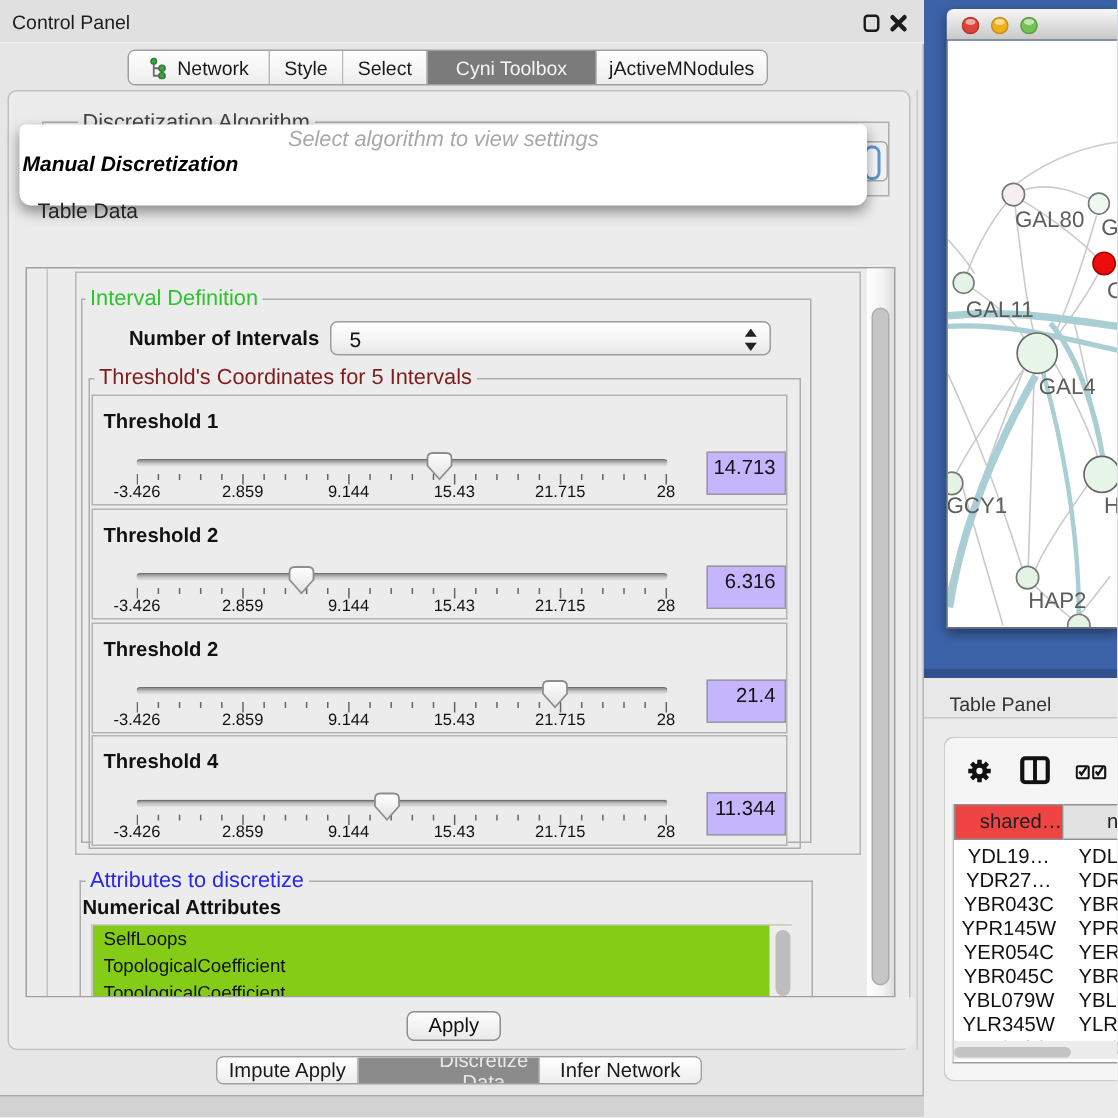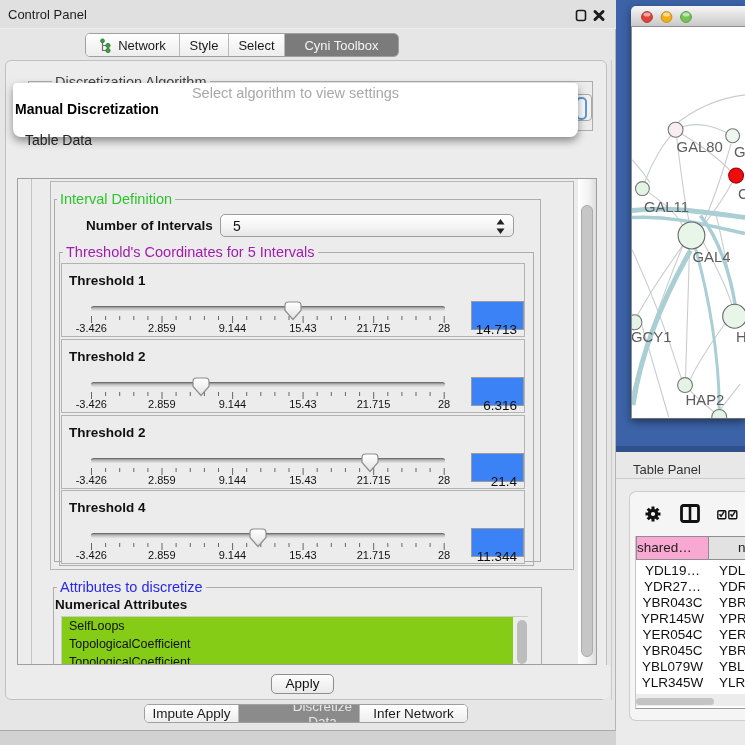--- a/index.html
+++ b/index.html
@@ -28,32 +28,32 @@
              border:1px solid #c0c0c0; border-radius:6px; }
   .gtitle { font-size:14.5px; background:#ececec; padding:0 3px; line-height:13px; }
   .gbox { border:1px solid #adadad; }
   
   .combo { background:linear-gradient(#ffffff,#f4f4f4 55%,#e7e7e7); border:1px solid #9d9d9d;
            border-radius:5px; font-size:14px; color:#111; }
   .combo .ctext { position:absolute; left:12px; top:3px; }
   .arrows { position:absolute; right:8px; top:4px; width:9px; }
   
   #popup { left:13px; top:83px; width:565px; height:54px; background:#ffffff;
-           border-radius:4px 4px 8px 8px; box-shadow:0 4px 9px rgba(0,0,0,0.42); }
+           border-radius:4px 4px 8px 8px; box-shadow:0 4px 9px rgba(0,0,0,0.42);font-style:italic; }
   
   .tpanel { left:61px; width:464px; height:74px; border:1px solid #b3b3b3; background:#ececec; }
   .tlabel { position:absolute; left:7px; top:9px; font-size:13.5px; font-weight:bold; color:#111; }
   .track { position:absolute; left:29px; top:42px; width:354px; height:5px; border-radius:2.5px;
            background:linear-gradient(#8f8f8f,#c6c6c6 45%,#e3e3e3); border-top:1px solid #6f6f6f;}
   .ticks { position:absolute; left:29px; top:52px; }
   .slab { position:absolute; top:58px; font-size:11px; color:#111; transform:translateX(-50%); white-space:nowrap;}
   .thumb { position:absolute; top:37px; }
-  .vbox { position:absolute; left:409px; top:37px; width:53px; height:29px; background:#3b82f6;
+  .vbox { position:absolute; left:409px; top:37px; width:53px; height:29px; background:#c4b5fd;
           border:1px solid #9a9a9a; font-size:13.5px; color:#111; text-align:right;
-          padding:20px 6px 0 0; }
+          padding:2px 6px 0 0; }
   
   .litem { font-size:12.5px; color:#111; padding-left:7px; line-height:18px; }
   
   #deskblue { left:616px; top:0; width:129px; height:452px; background:#3c63a8; }
   #tpregion { left:616px; top:452px; width:129px; height:293px; background:#ebebeb; }
 </style>
 </head>
 <body>
 <div id="page">
 
@@ -72,20 +72,21 @@
       <div class="tab" style="width:94px">
         <svg width="14" height="15" viewBox="0 0 14 15" style="margin-right:5px">
           <path d="M3.5,3 V13 M3.5,7.5 H8 M3.5,12.5 H8" stroke="#6e6e6e" stroke-width="1.2" fill="none"></path>
           <circle cx="3.5" cy="2.8" r="1.9" fill="#44a047" stroke="#2d7a31" stroke-width="0.9"></circle>
           <circle cx="9" cy="7.5" r="2.1" fill="#44a047" stroke="#2d7a31" stroke-width="0.9"></circle>
           <circle cx="9" cy="12.5" r="2.1" fill="#44a047" stroke="#2d7a31" stroke-width="0.9"></circle>
         </svg>Network</div>
       <div class="tab" style="width:49px">Style</div>
       <div class="tab" style="width:56px">Select</div>
       <div class="tab sel" style="width:113px">Cyni Toolbox</div>
+      <div class="tab" style="width:113px">jActiveMNodules</div>
     </div>
 
     <div class="abs" id="content"></div>
 
     <div class="abs gbox" style="left:28px;top:81px;width:565px;height:50px"></div>
     <div class="abs gtitle" style="left:52px;top:76px;color:#444">Discretization Algorithm</div>
 
     <div class="abs" style="left:566px;top:94px;width:26px;height:27px;background:#f1f1f1;border:1px solid #a8a8a8;border-radius:4px"></div>
     <div class="abs" style="left:576px;top:97px;width:11px;height:23px;border-radius:5px;border:2.5px solid #5f97d2;background:#f8fbff"></div>
 
@@ -110,21 +111,21 @@
     <div class="abs" style="left:86px;top:218px;font-size:13.5px;font-weight:bold;color:#111">Number of Intervals</div>
     <div class="abs combo" style="left:220px;top:214px;width:294px;height:23px">
       <div class="ctext">5</div>
       <svg class="arrows" viewBox="0 0 9 15" width="9" height="15" style="top:4px">
         <path d="M4.5,0 L8.5,5.5 L0.5,5.5 Z" fill="#222"></path>
         <path d="M4.5,15 L8.5,9.5 L0.5,9.5 Z" fill="#222"></path>
       </svg>
     </div>
 
     <div class="abs gbox" style="left:59px;top:252px;width:475px;height:314px"></div>
-    <div class="abs gtitle" style="left:63px;top:246px;color:#a21caf">Threshold's Coordinates for 5 Intervals</div>
+    <div class="abs gtitle" style="left:63px;top:246px;color:#7f1d1d">Threshold's Coordinates for 5 Intervals</div>
 
     <div class="abs tpanel" style="top:263px">
       <div class="tlabel">Threshold 1</div>
       <div class="track"></div>
       <svg class="ticks" width="355" height="8" viewBox="0 0 355 8">
           <path d="M0.5,0 V7 M14.6,0 V4 M28.7,0 V4 M42.8,0 V4 M56.9,0 V4 M71.0,0 V7 M85.1,0 V4 M99.3,0 V4 M113.4,0 V4 M127.5,0 V4 M141.6,0 V7 M155.7,0 V4 M169.8,0 V4 M183.9,0 V4 M198.0,0 V4 M212.1,0 V7 M226.2,0 V4 M240.3,0 V4 M254.4,0 V4 M268.6,0 V4 M282.7,0 V7 M296.8,0 V4 M310.9,0 V4 M325.0,0 V4 M339.1,0 V4 M353.2,0 V7" stroke="#666" stroke-width="1" fill="none"></path>
         </svg>
       <div class="slab" style="left:29.3px">-3.426</div>
       <div class="slab" style="left:99.8px">2.859</div>
       <div class="slab" style="left:170.4px">9.144</div>
@@ -256,21 +257,21 @@
         <path d="M10,1.5 V17.5" stroke="#111" stroke-width="2.6"></path>
       </svg>
       <svg class="abs" style="left:87px;top:18px" width="21" height="10" viewBox="0 0 21 10">
         <rect x="0.8" y="0.8" width="8" height="8" rx="1" fill="none" stroke="#111" stroke-width="1.4"></rect>
         <path d="M2.5,4.3 L4,6.3 L7.3,1.4" fill="none" stroke="#111" stroke-width="1.5"></path>
         <rect x="11.8" y="0.8" width="8" height="8" rx="1" fill="none" stroke="#111" stroke-width="1.4"></rect>
         <path d="M13.5,4.3 L15,6.3 L18.3,1.4" fill="none" stroke="#111" stroke-width="1.5"></path>
       </svg>
 
       <div class="abs" style="left:5px;top:44px;width:125px;height:173px;overflow:hidden;border-bottom:1px solid #9a9a9a;border-left:1px solid #c6c6c6;background:#ffffff">
-        <div class="abs" style="left:0;top:0;width:73px;height:24px;background:#f9a8d4;border:1px solid #8f8f8f;font-size:13.5px;color:#222;text-align:left;line-height:22px">shared…</div>
+        <div class="abs" style="left:0;top:0;width:73px;height:24px;background:#ef4444;border:1px solid #8f8f8f;font-size:13.5px;color:#222;text-align:right;line-height:22px">shared…</div>
         <div class="abs" style="left:73px;top:0;width:60px;height:24px;background:#e2e2e2;border:1px solid #8f8f8f;border-left:none;font-size:13.5px;color:#222;padding-left:29px;line-height:22px">n</div>
         <div class="abs" style="left:0;top:27.3px;width:73px;font-size:13.5px;color:#111;text-align:center">YDL19…</div>
         <div class="abs" style="left:83px;top:27.3px;font-size:13.5px;color:#111;white-space:nowrap">YDL19…</div>
         <div class="abs" style="left:0;top:43.2px;width:73px;font-size:13.5px;color:#111;text-align:center">YDR27…</div>
         <div class="abs" style="left:83px;top:43.2px;font-size:13.5px;color:#111;white-space:nowrap">YDR27…</div>
         <div class="abs" style="left:0;top:59.2px;width:73px;font-size:13.5px;color:#111;text-align:center">YBR043C</div>
         <div class="abs" style="left:83px;top:59.2px;font-size:13.5px;color:#111;white-space:nowrap">YBR043C</div>
         <div class="abs" style="left:0;top:75.1px;width:73px;font-size:13.5px;color:#111;text-align:center">YPR145W</div>
         <div class="abs" style="left:83px;top:75.1px;font-size:13.5px;color:#111;white-space:nowrap">YPR145W</div>
         <div class="abs" style="left:0;top:91.1px;width:73px;font-size:13.5px;color:#111;text-align:center">YER054C</div>

